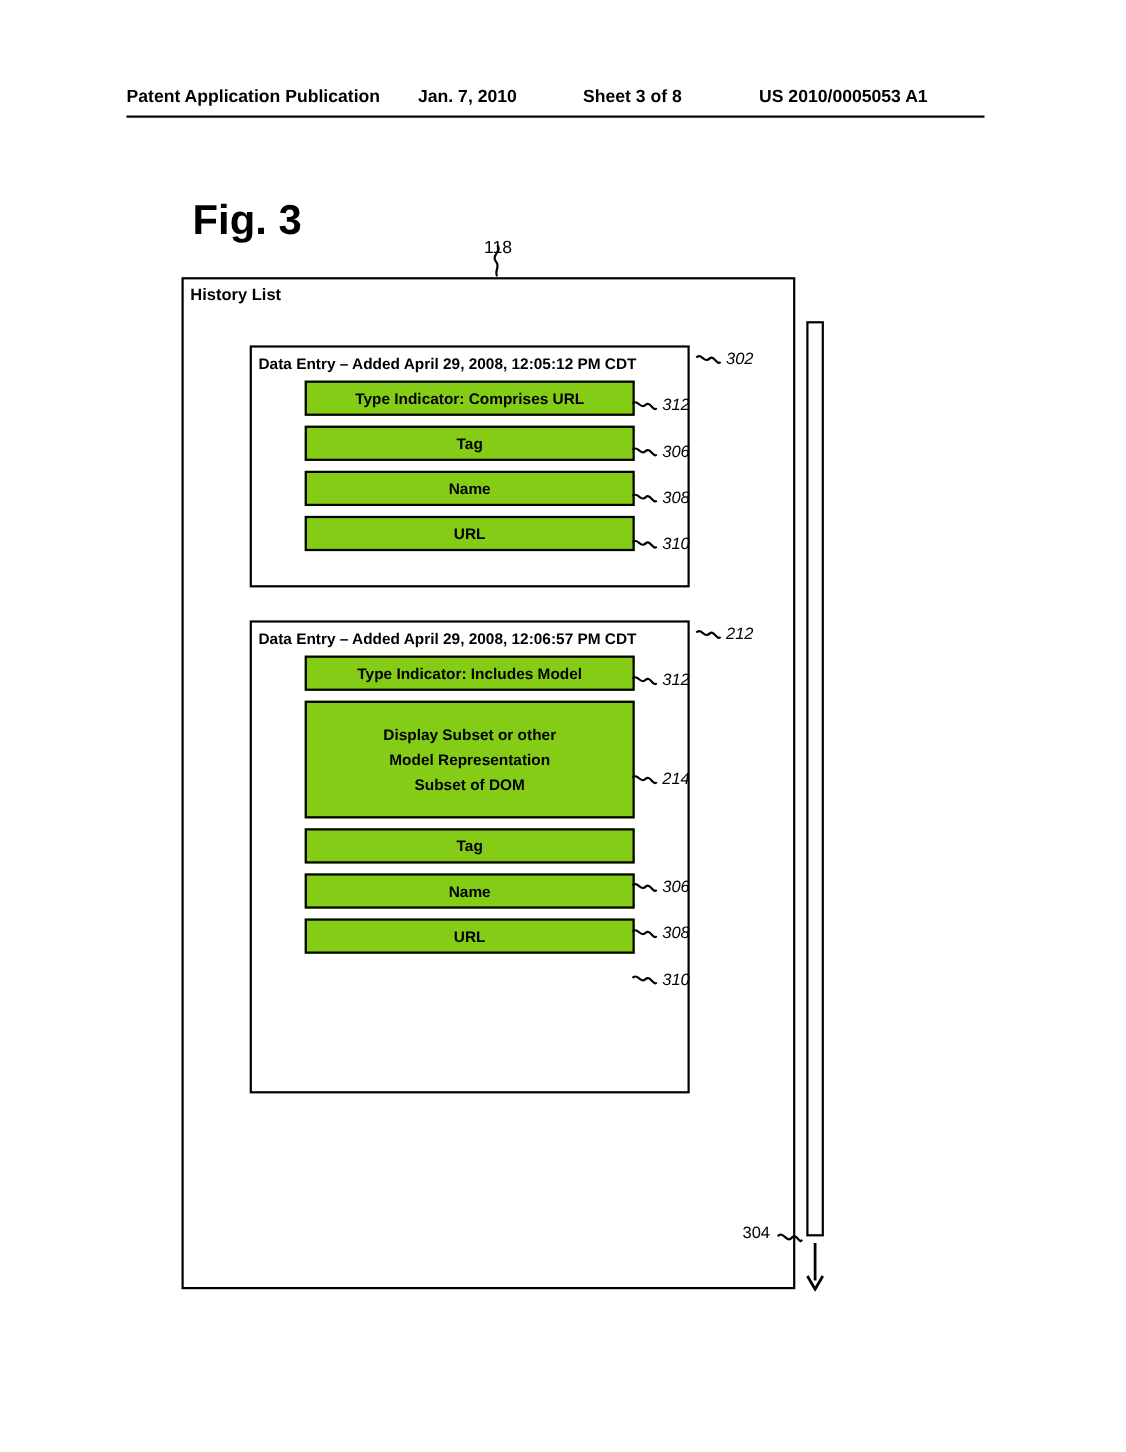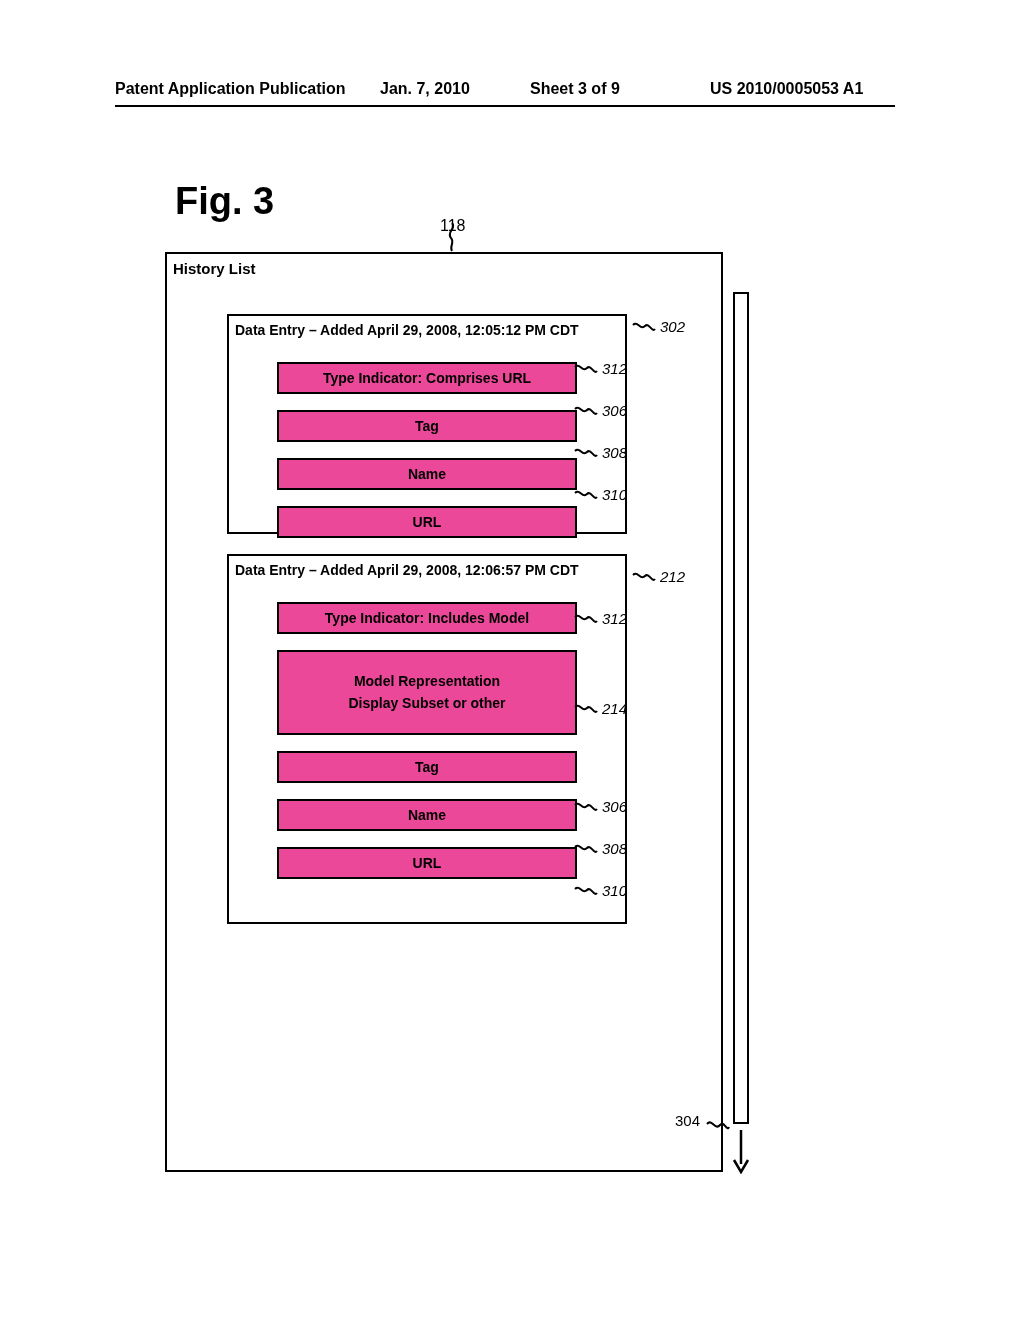--- a/index.html
+++ b/index.html
@@ -26,21 +26,21 @@
   }
   .header-text {
     position: absolute;
     top: 80px;
     font-size: 16px;
     font-weight: bold;
   }
   .hdr-left { left: 115px; }
   .hdr-mid { left: 380px; }
   .hdr-sheet { left: 530px; }
-  .hdr-right { left: 690px; margin-left: 20px; }
+  .hdr-right { left: 690px; }
 
   .fig-title {
     position: absolute;
     top: 180px;
     left: 175px;
     font-size: 38px;
     font-weight: bold;
   }
 
   .ref-118 {
@@ -74,37 +74,37 @@
     font-size: 15px;
     font-weight: bold;
   }
 
   .entry-box {
     position: absolute;
     border: 2px solid #000;
     background: #fff;
   }
   .entry1 { top: 60px; left: 60px; width: 400px; height: 220px; }
-  .entry2 { top: 300px; left: 60px; width: 400px; height: 370px; }
+  .entry2 { top: 310px; left: 60px; width: 400px; height: 430px; }
 
   .entry-header {
     font-size: 14px;
     font-weight: bold;
     padding: 6px 6px 8px 6px;
   }
 
   .field-box {
     border: 2px solid #000;
-    margin: 16px auto 9px auto;
+    margin: 0 auto 9px auto;
     width: 300px;
     text-align: center;
     font-size: 14px;
     font-weight: bold;
     padding: 6px 4px;
-    background: #ec4899;
+    background: #84cc16;
   }
   .field-box.tall {
     padding: 18px 8px;
     line-height: 1.6;
   }
 
   
   .callout {
     position: absolute;
     font-size: 15px;
@@ -151,21 +151,21 @@
   }
 </style>
 </head>
 <body>
 
 <div class="page">
 
   <div class="header-line"></div>
   <div class="header-text hdr-left">Patent Application Publication</div>
   <div class="header-text hdr-mid">Jan. 7, 2010</div>
-  <div class="header-text hdr-sheet">Sheet 3 of 9</div>
+  <div class="header-text hdr-sheet">Sheet 3 of 8</div>
   <div class="header-text hdr-right">US 2010/0005053 A1</div>
 
   <div class="fig-title">Fig. 3</div>
 
   <div class="ref-118">118</div>
   <svg class="hook-118" viewBox="0 0 18 30">
     <path d="M9 1 C 14 6, 3 10, 8 16 C 12 20, 6 25, 9 29" stroke="#000" stroke-width="2" fill="none"></path>
   </svg>
 
   <div class="main-panel">
@@ -176,22 +176,23 @@
       <div class="field-box">Type Indicator: Comprises URL</div>
       <div class="field-box">Tag</div>
       <div class="field-box">Name</div>
       <div class="field-box">URL</div>
     </div>
 
     <div class="entry-box entry2">
       <div class="entry-header">Data Entry – Added April 29, 2008, 12:06:57 PM CDT</div>
       <div class="field-box">Type Indicator: Includes Model</div>
       <div class="field-box tall">
+        <div>Display Subset or other</div>
         <div>Model Representation</div>
-        <div>Display Subset or other</div>
+        <div>Subset of DOM</div>
       </div>
       <div class="field-box">Tag</div>
       <div class="field-box">Name</div>
       <div class="field-box">URL</div>
     </div>
   </div>
 
   <div class="scrollbar-track"></div>
   <svg class="scrollbar-arrow arrow-bottom" viewBox="0 0 20 46">
     <line x1="10" y1="2" x2="10" y2="36" stroke="#000" stroke-width="2.5"></line>

